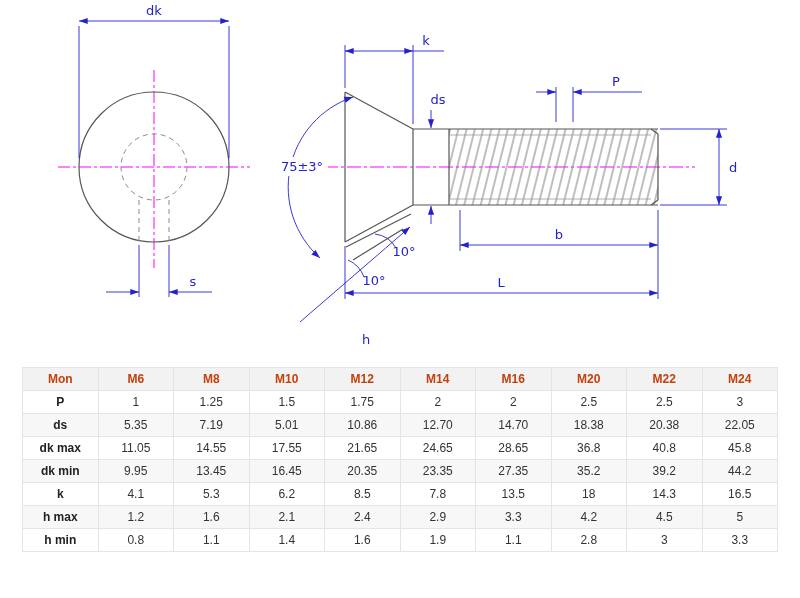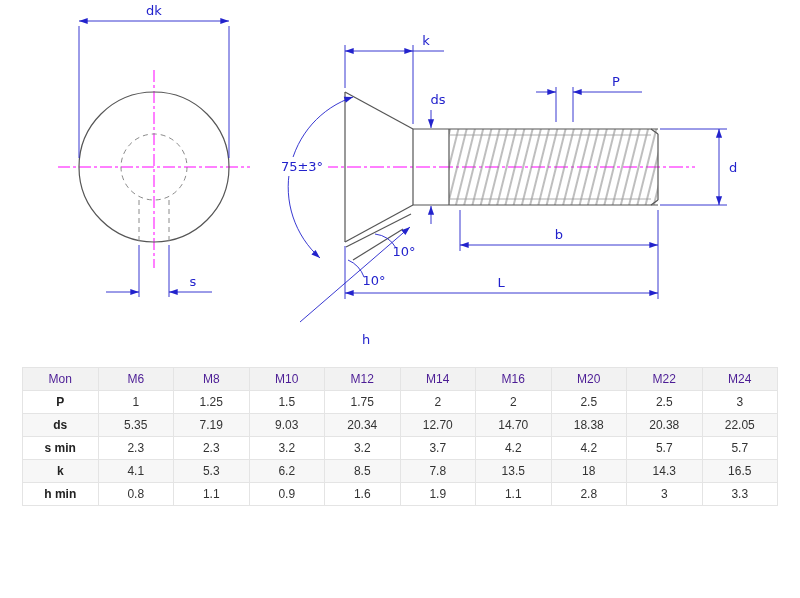--- a/index.html
+++ b/index.html
@@ -28,22 +28,22 @@
   }
   table.spec th, table.spec td{
     border:1px solid #e4e4e4;
     text-align:center;
     padding:4px 2px;
     height:14px;
     white-space:nowrap;
   }
   table.spec thead th{
     background:#f2f2f2;
-    font-weight:normal;
-    color:#4c1d95;
+    font-weight:bold;
+    color:#c2410c;
   }
   table.spec tbody tr:nth-child(even){background:#f7f7f7;}
   table.spec td.rowlabel{font-weight:bold;color:#222;}
 </style>
 </head>
 <body>
 
 <div class="drawing-wrap">
 <svg viewBox="0 0 800 365" width="800" height="365">
   <defs>
@@ -192,57 +192,81 @@
           <td>2</td>
           <td>2</td>
           <td>2.5</td>
           <td>2.5</td>
           <td>3</td>
         </tr>
         <tr>
           <td class="rowlabel">ds</td>
           <td>5.35</td>
           <td>7.19</td>
-          <td>9.03</td>
-          <td>20.34</td>
+          <td>5.01</td>
+          <td>10.86</td>
           <td>12.70</td>
           <td>14.70</td>
           <td>18.38</td>
           <td>20.38</td>
           <td>22.05</td>
         </tr>
         <tr>
-          <td class="rowlabel">s min</td>
-          <td>2.3</td>
-          <td>2.3</td>
-          <td>3.2</td>
-          <td>3.2</td>
-          <td>3.7</td>
-          <td>4.2</td>
-          <td>4.2</td>
-          <td>5.7</td>
-          <td>5.7</td>
+          <td class="rowlabel">dk max</td>
+          <td>11.05</td>
+          <td>14.55</td>
+          <td>17.55</td>
+          <td>21.65</td>
+          <td>24.65</td>
+          <td>28.65</td>
+          <td>36.8</td>
+          <td>40.8</td>
+          <td>45.8</td>
+        </tr>
+        <tr>
+          <td class="rowlabel">dk min</td>
+          <td>9.95</td>
+          <td>13.45</td>
+          <td>16.45</td>
+          <td>20.35</td>
+          <td>23.35</td>
+          <td>27.35</td>
+          <td>35.2</td>
+          <td>39.2</td>
+          <td>44.2</td>
         </tr>
         <tr>
           <td class="rowlabel">k</td>
           <td>4.1</td>
           <td>5.3</td>
           <td>6.2</td>
           <td>8.5</td>
           <td>7.8</td>
           <td>13.5</td>
           <td>18</td>
           <td>14.3</td>
           <td>16.5</td>
         </tr>
         <tr>
+          <td class="rowlabel">h max</td>
+          <td>1.2</td>
+          <td>1.6</td>
+          <td>2.1</td>
+          <td>2.4</td>
+          <td>2.9</td>
+          <td>3.3</td>
+          <td>4.2</td>
+          <td>4.5</td>
+          <td>5</td>
+        </tr>
+        <tr>
           <td class="rowlabel">h min</td>
           <td>0.8</td>
           <td>1.1</td>
-          <td>0.9</td>
+          <td>1.4</td>
           <td>1.6</td>
           <td>1.9</td>
           <td>1.1</td>
           <td>2.8</td>
           <td>3</td>
           <td>3.3</td>
         </tr>
       </tbody>
   </table>
 </div>

